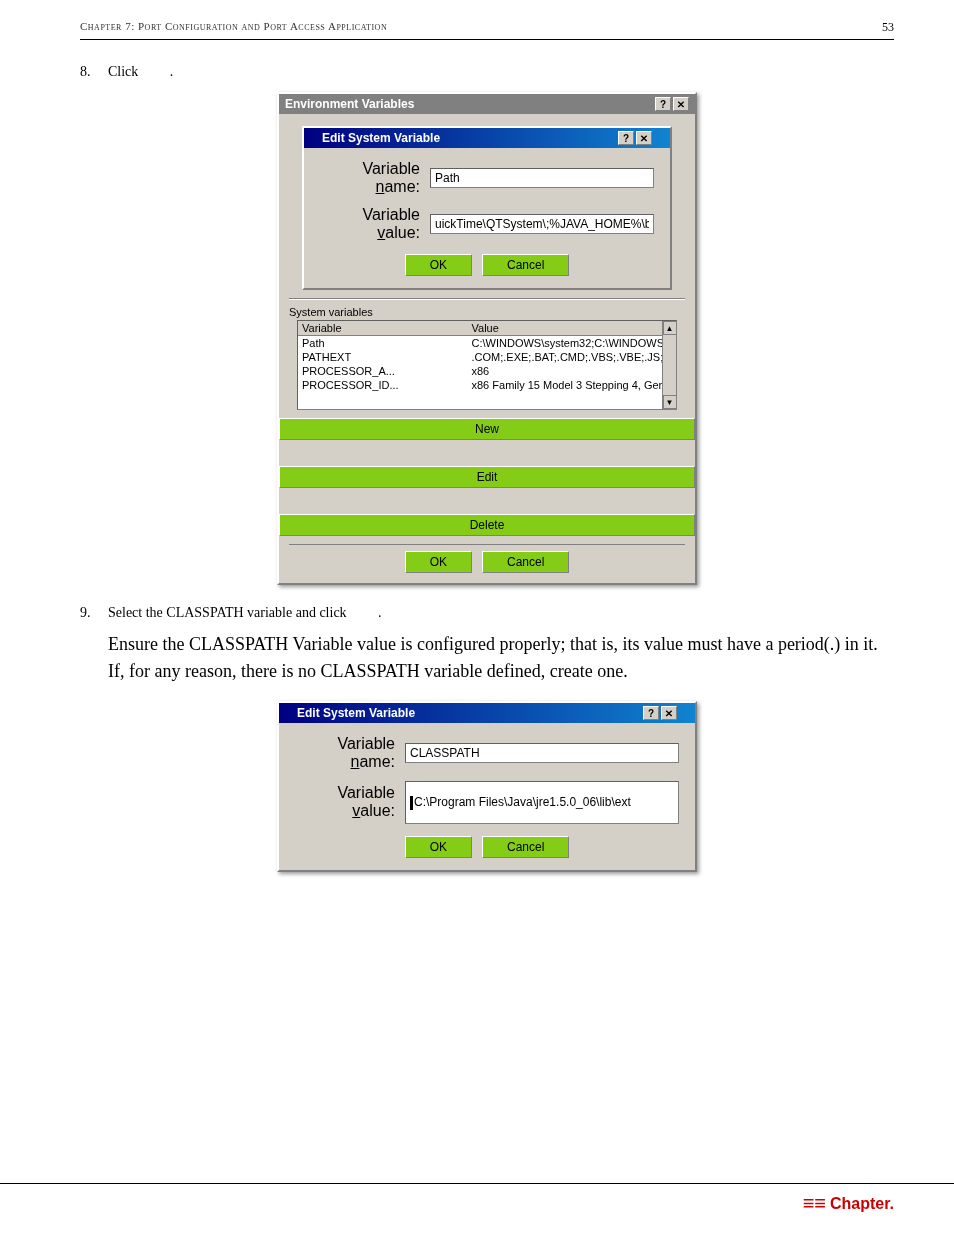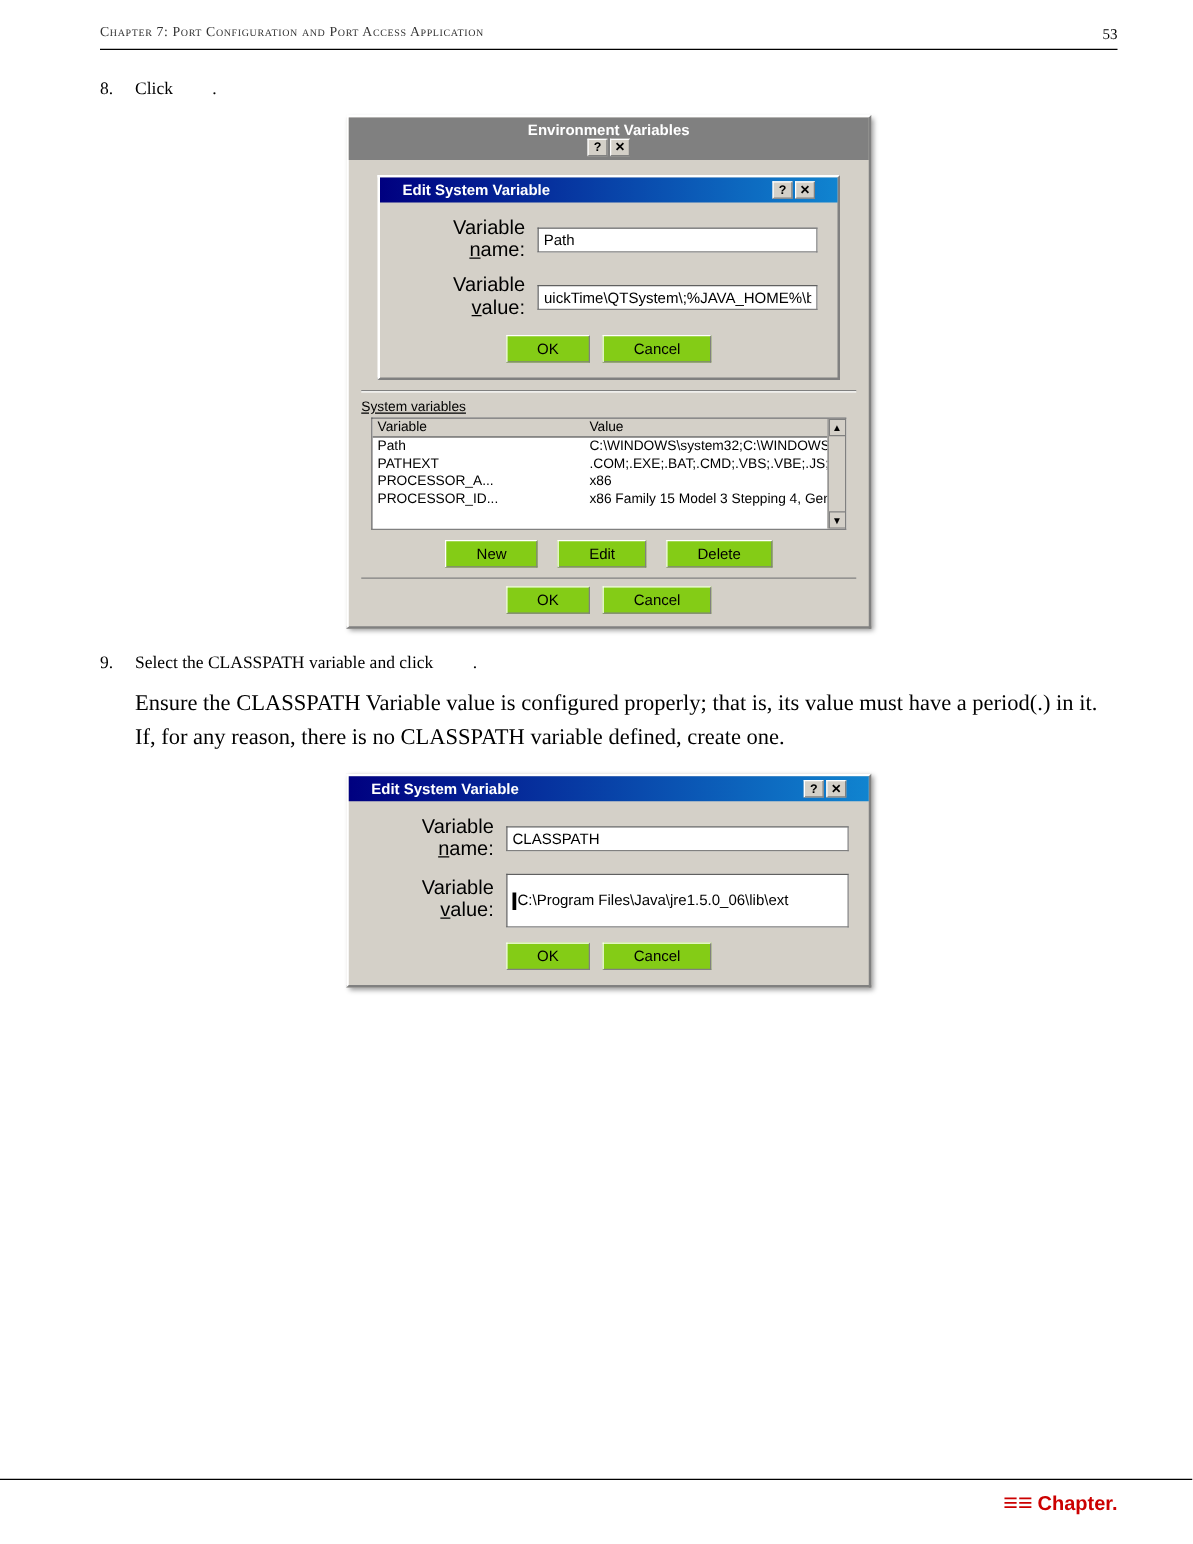--- a/index.html
+++ b/index.html
@@ -68,21 +68,20 @@
 
     .win-titlebar-gray {
       background: #808080;
       color: white;
       padding: 3px 6px;
       display: flex;
       justify-content: space-between;
       align-items: center;
       font-size: 12px;
       font-weight: bold;
-      flex-direction: column;
     }
 
     .titlebar-buttons {
       display: flex;
       gap: 2px;
     }
     .titlebar-btn {
       background: #d4d0c8;
       border: 1px solid #808080;
       border-top-color: #ffffff;
@@ -217,22 +216,23 @@
       display: flex;
       align-items: center;
       justify-content: center;
       font-size: 8px;
       cursor: pointer;
     }
 
     .env-button-row {
       display: flex;
       justify-content: center;
-      gap: 16px;
+      gap: 26px;
       margin: 8px 0;
+      flex-direction: column;
     }
 
     .env-ok-row {
       display: flex;
       justify-content: center;
       gap: 10px;
       margin: 6px 0 10px 0;
     }
 
     
@@ -337,21 +337,21 @@
             <div class="button-row">
               <button class="win-button">OK</button>
               <button class="win-button">Cancel</button>
             </div>
           </div>
         </div>
 
         <div style="margin: 4px 10px; border-top: 1px solid #808080; border-bottom: 1px solid #fff;"></div>
 
         <div style="margin: 6px 10px;">
-          <div style="font-size:11px; margin-bottom:2px;text-decoration:underline;">
+          <div style="font-size:11px; margin-bottom:2px;">
             <span>System variables</span>
           </div>
           <div class="table-scroll-container">
             <table class="vars-table" style="width: calc(100% - 14px);">
               <thead>
                 <tr>
                   <th>Variable</th>
                   <th>Value</th>
                 </tr>
               </thead>

